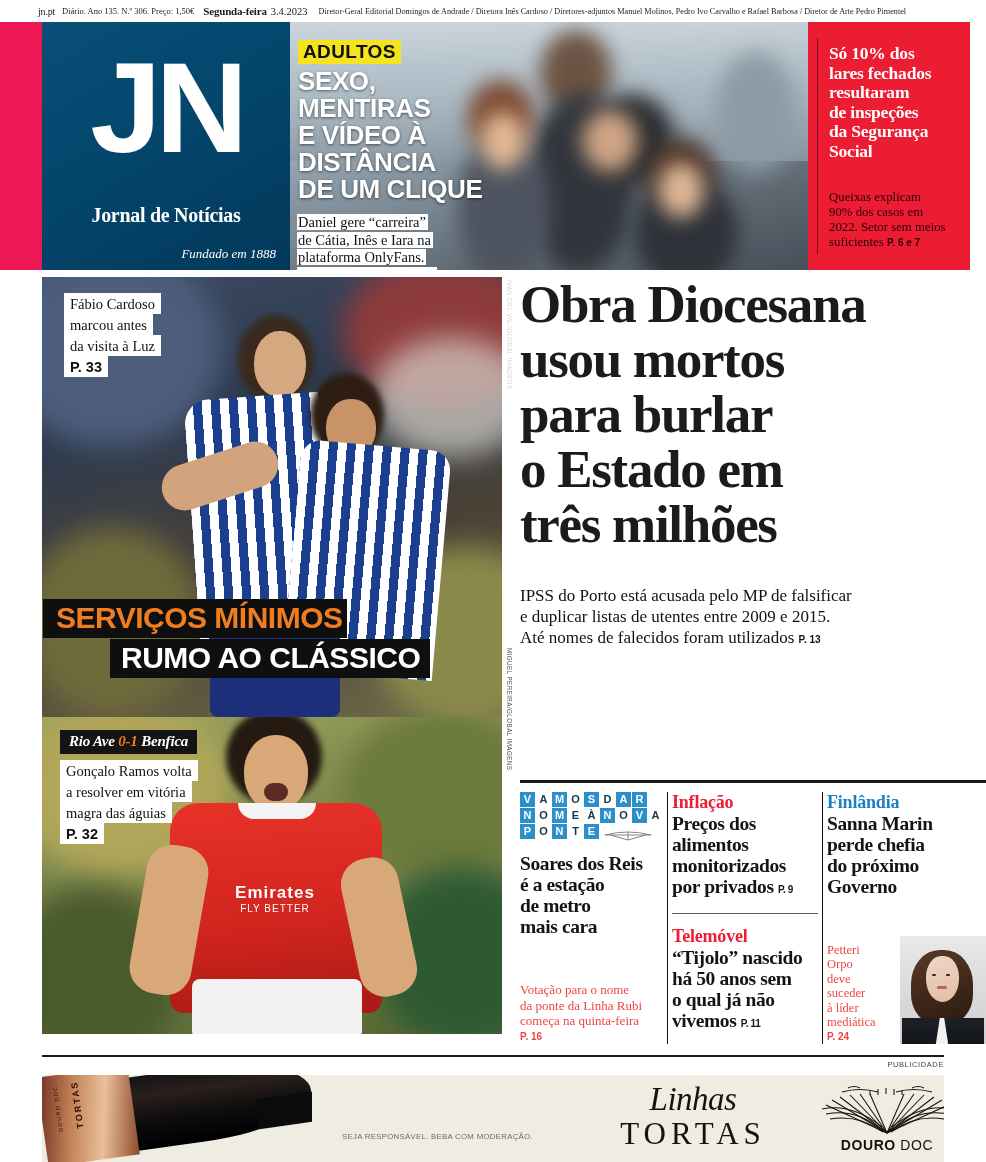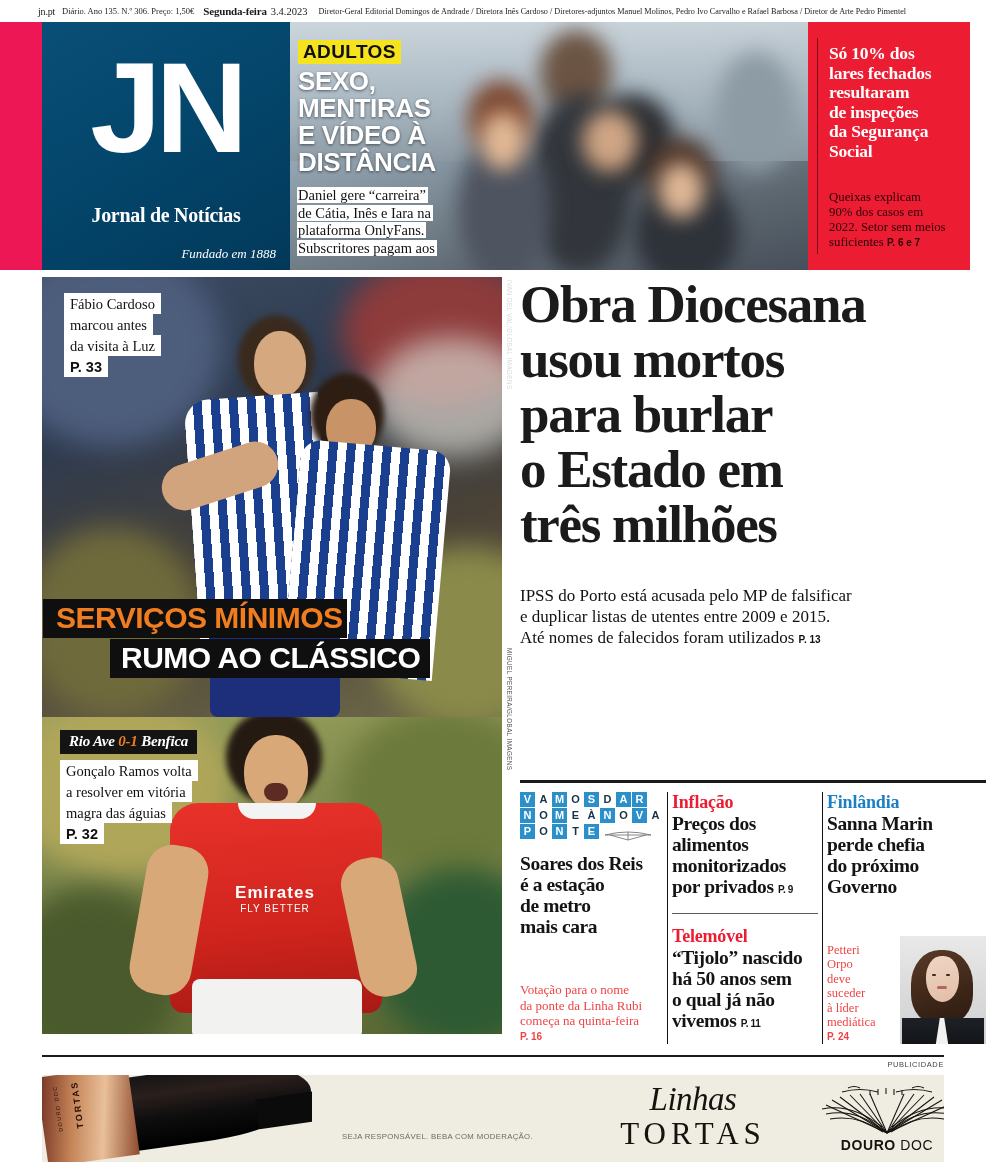--- a/index.html
+++ b/index.html
@@ -201,20 +201,21 @@
       <div class="bp-g" style="left:356px;top:116px;width:70px;height:80px;background:#4a3226;"></div>
       <div class="bp-g" style="left:344px;top:156px;width:104px;height:110px;background:#2e3239;"></div>
       <div class="bp-g" style="left:368px;top:140px;width:46px;height:56px;background:#e0b795;"></div>
       <div class="bp-g" style="left:426px;top:30px;width:80px;height:120px;background:#8d9ba4;"></div>
 
       <div class="ovl-wrap">
         <div class="kicker">ADULTOS</div>
         <div class="band-head">
           <div>SEXO, MENTIRAS</div>
           <div>E VÍDEO À DISTÂNCIA</div>
+          <div>DE UM CLIQUE</div>
         </div>
         <div class="band-lead">
           <div><span class="ln">Daniel gere “carreira”</span></div>
           <div><span class="ln">de Cátia, Inês e Iara na</span></div>
           <div><span class="ln">plataforma OnlyFans.</span></div>
           <div><span class="ln">Subscritores pagam aos</span></div>
 
         </div>
       </div>
     </div>

